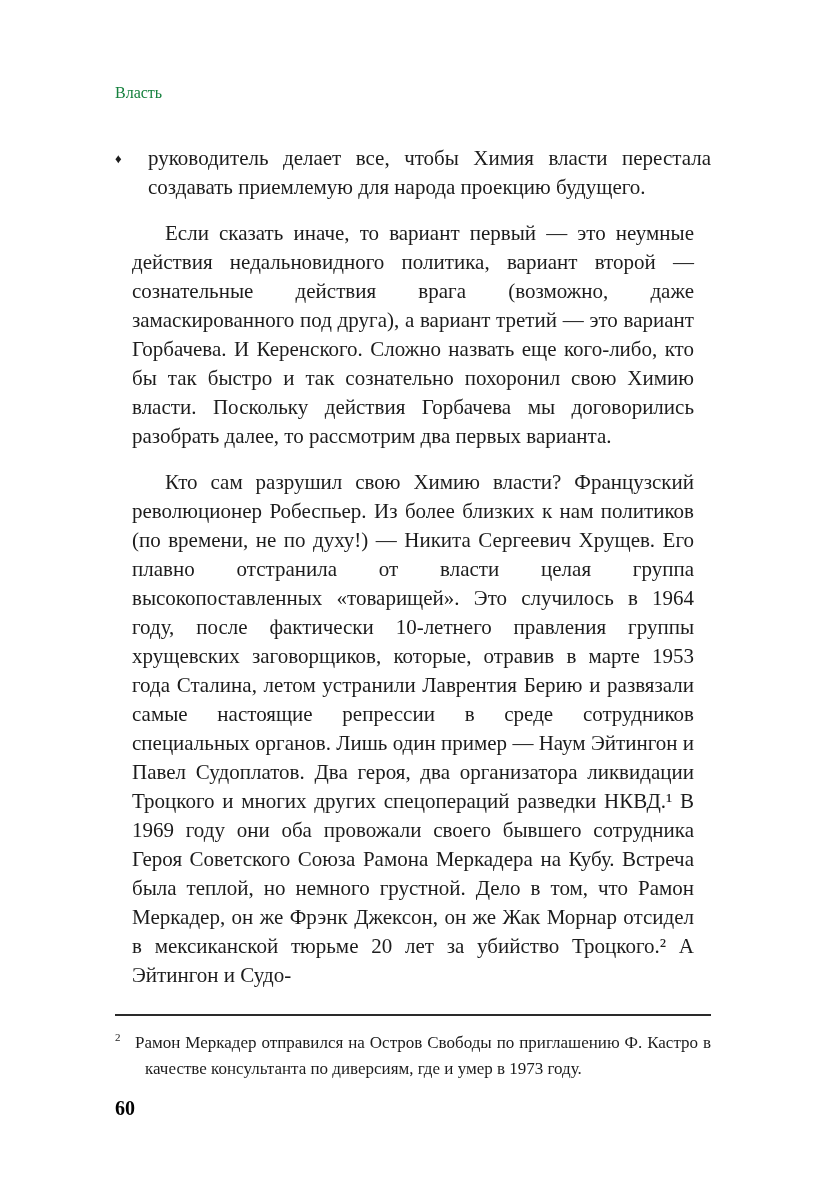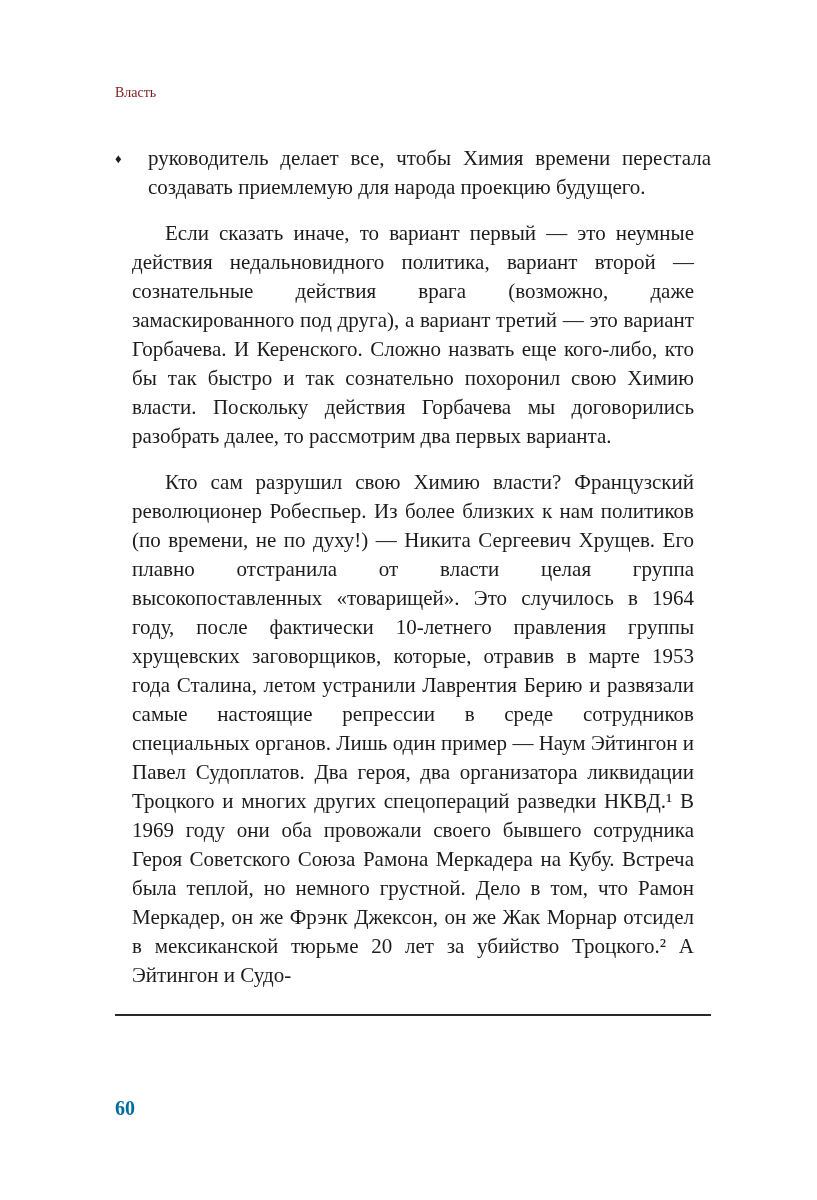--- a/index.html
+++ b/index.html
@@ -10,23 +10,23 @@
   }
   .page {
     position: relative;
     width: 817px;
     height: 1200px;
     background: #ffffff;
     padding: 82px 106px 0 115px;
     overflow: hidden;
   }
   .running-header {
-    font-size: 14px;
+    font-size: 16px;
     line-height: 22px;
-    color: #7f1d1d;
+    color: #15803d;
   }
   .content {
     margin-top: 40px;
     font-size: 21px;
     line-height: 29px;
     text-align: justify;
     hyphens: auto;
     -webkit-hyphens: auto;
   }
   .bullet-item {
@@ -76,46 +76,49 @@
     vertical-align: super;
     font-size: 11px;
     line-height: 0;
   }
   .page-number {
     position: absolute;
     left: 115px;
     bottom: 80px;
     font-size: 20px;
     font-weight: bold;
-    color: #0369a1;
+    color: #000000;
   }
 </style>
 </head>
 <body>
 
 <div class="page">
 
   <div class="running-header">Власть</div>
 
   <div class="content">
 
     <div class="bullet-item">
       <span class="bullet-marker">♦</span>
-      <span class="bullet-text">руководитель делает все, чтобы Химия времени перестала создавать приемлемую для народа проекцию будущего.</span>
+      <span class="bullet-text">руководитель делает все, чтобы Химия власти перестала создавать приемлемую для народа проекцию будущего.</span>
     </div>
 
     <p class="para">Если сказать иначе, то вариант первый — это неумные действия недальновидного политика, вариант второй — сознательные действия врага (возможно, даже замаскированного под друга), а вариант третий — это вариант Горбачева. И Керенского. Сложно назвать еще кого-либо, кто бы так быстро и так сознательно похоронил свою Химию власти. Поскольку действия Горбачева мы договорились разобрать далее, то рассмотрим два первых варианта.</p>
 
     <p class="para">Кто сам разрушил свою Химию власти? Французский революционер Робеспьер. Из более близких к нам политиков (по времени, не по духу!) — Никита Сергеевич Хрущев. Его плавно отстранила от власти целая группа высокопоставленных «товарищей». Это случилось в 1964 году, после фактически 10-летнего правления группы хрущевских заговорщиков, которые, отравив в марте 1953 года Сталина, летом устранили Лаврентия Берию и развязали самые настоящие репрессии в среде сотрудников специальных органов. Лишь один пример — Наум Эйтингон и Павел Судоплатов. Два героя, два организатора ликвидации Троцкого и многих других спецопераций разведки НКВД.¹ В 1969 году они оба провожали своего бывшего сотрудника Героя Советского Союза Рамона Меркадера на Кубу. Встреча была теплой, но немного грустной. Дело в том, что Рамон Меркадер, он же Фрэнк Джексон, он же Жак Морнар отсидел в мексиканской тюрьме 20 лет за убийство Троцкого.² А Эйтингон и Судо-</p>
 
   </div>
 
   <div class="footnotes">
 
     <div class="footnote-rule"></div>
 
 
+    <div class="footnote">
+      <span class="fn-marker">2</span><span>Рамон Меркадер отправился на Остров Свободы по приглашению Ф. Кастро в качестве консультанта по диверсиям, где и умер в 1973 году.</span>
+    </div>
 
   </div>
 
   <div class="page-number">60</div>
 
 </div>
 
 </body></html>

